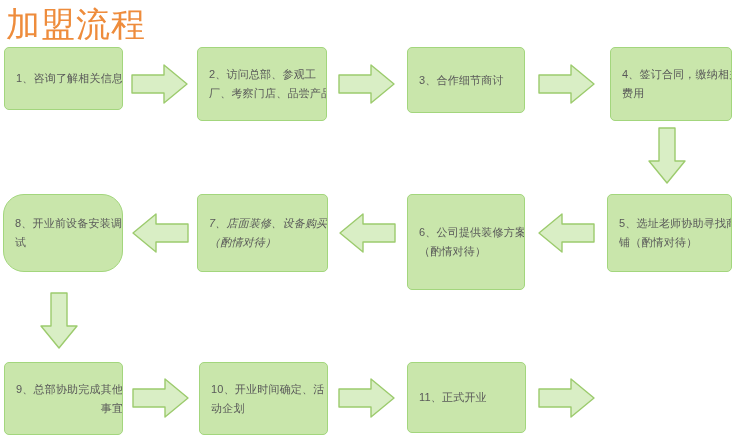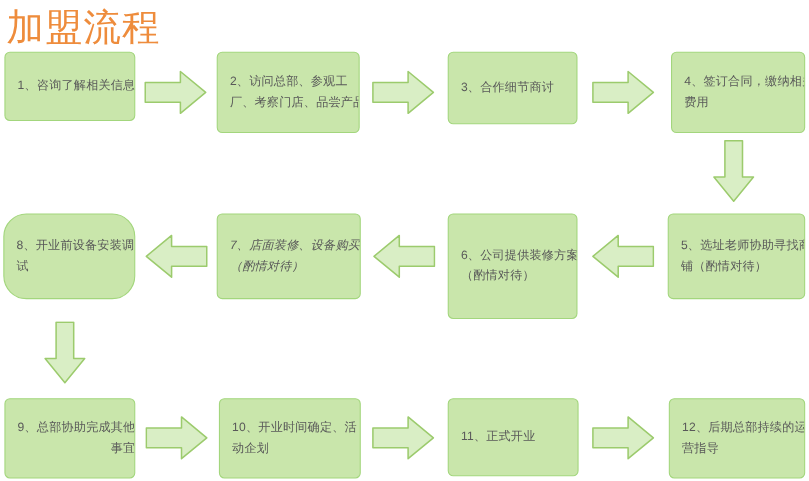--- a/index.html
+++ b/index.html
@@ -137,17 +137,13 @@
   </div>
   <svg class="arrow ha8" width="58" height="42" viewBox="0 0 58 42">
       <polygon points="1,12 33,12 33,2 56,21 33,40 33,30 1,30"></polygon>
     </svg>
   <div class="step b11">
     <span class="step-label">11、正式开业</span>
   </div>
   <svg class="arrow ha9" width="58" height="42" viewBox="0 0 58 42">
       <polygon points="1,12 33,12 33,2 56,21 33,40 33,30 1,30"></polygon>
     </svg>
-  <div class="step b12">
-    <span class="step-label">12、后期总部持续的运
-营指导</span>
-  </div>
 </div>
 
 </body></html>

